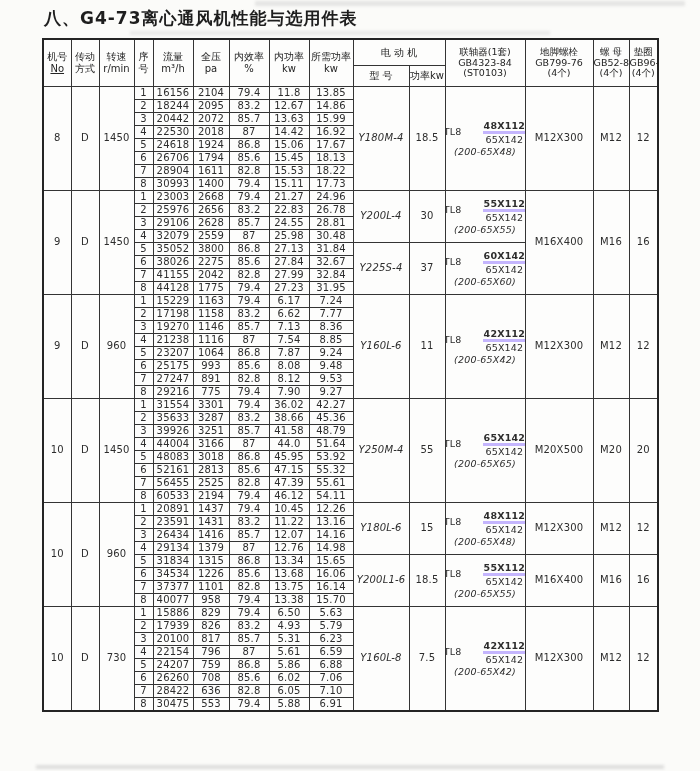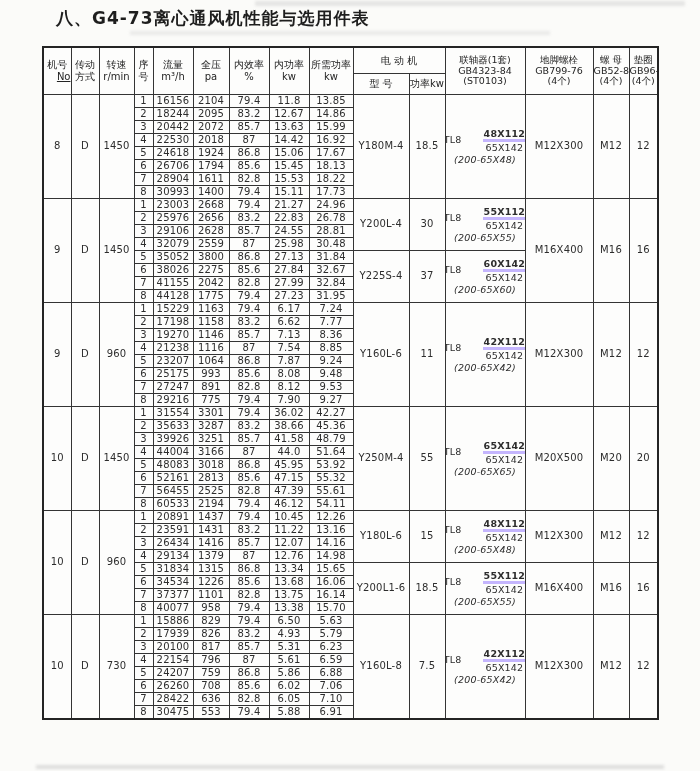--- a/index.html
+++ b/index.html
@@ -6,53 +6,53 @@
   html,body { margin:0; padding:0; }
   body {
     width:700px; height:771px;
     background:#fbfbf9;
     font-family:"DejaVu Sans", sans-serif;
     color:#2b2b2b;
   }
   .page { position:relative; width:700px; height:771px; overflow:hidden; }
 
   .title {
-    position:absolute; left:56px; top:7px;
+    position:absolute; left:44px; top:7px;
     font-size:17px; font-weight:bold; letter-spacing:1px; color:#1e1e1e;
     white-space:nowrap;
   }
 
   
   .smudge { position:absolute; background:#c9c9c9; filter:blur(1.5px); pointer-events:none; }
   .smudge.s1 { left:255px; top:1px; width:430px; height:5px; opacity:.45; }
   .smudge.s2 { left:130px; top:31px; width:420px; height:4px; opacity:.35; }
   .smudge.s3 { left:36px; top:765px; width:628px; height:4px; opacity:.6; }
 
   table.fan {
-    position:absolute; left:42px; top:46px;
+    position:absolute; left:42px; top:38px;
     width:615px;
     border-collapse:collapse; table-layout:fixed;
     border:2px solid #242424;
     background:#fdfdfc;
   }
   .fan th, .fan td {
     border:1px solid #343434;
     text-align:center; vertical-align:middle;
     padding:0; overflow:hidden; white-space:nowrap;
     font-weight:normal;
   }
   .fan thead tr.h1 { height:26px; }
   .fan thead tr.h2 { height:21px; }
   .fan th { font-size:10px; line-height:11.5px; color:#242424; }
   .fan th .ln { display:block; }
-  .fan th .u { text-decoration:underline;text-align:right; }
+  .fan th .u { text-decoration:underline; }
   .fan th.small3 { font-size:9.5px; line-height:10.5px; }
   .fan tbody td { height:13px; font-size:10px; line-height:12px; letter-spacing:.2px; color:#2d2d2d; }
   td.c-group { font-size:10.5px; }
-  td.c-motor { font-size:10px; }
+  td.c-motor { font-size:10px;font-style:italic; }
   td.c-coupling { line-height:10px; }
   .coupling-line { display:flex; align-items:center; justify-content:center; gap:21px; }
   .tl8 { font-size:9.5px; }
   .frac { display:inline-flex; flex-direction:column; font-size:9.5px; line-height:11px; }
   .f-top { border-bottom:3px solid #c4b5fd; padding:0 1px;font-weight:bold; }
   .f-bot { padding:0 1px; }
   .coupling-note { font-size:9.5px; line-height:11px; margin-top:1px;font-style:italic; }
 </style>
 </head>
 <body>

